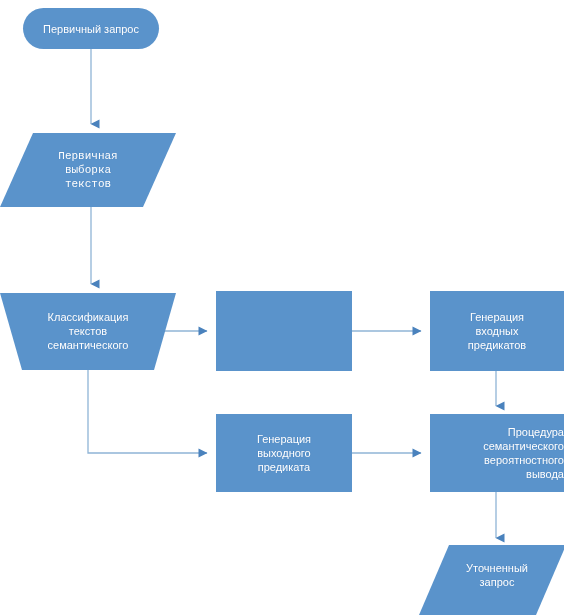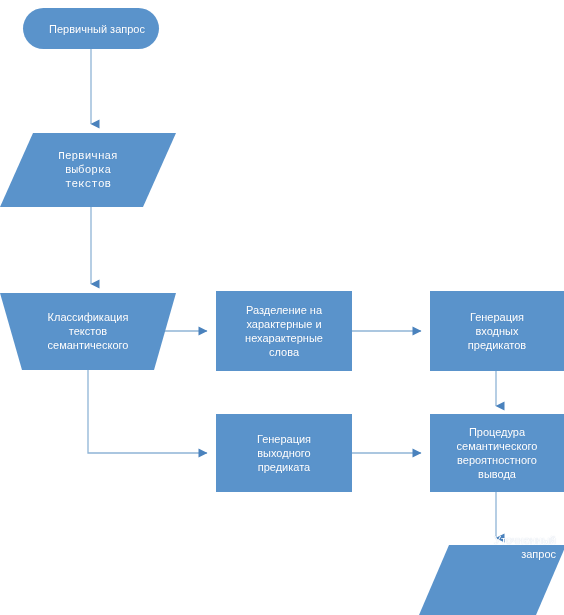--- a/index.html
+++ b/index.html
@@ -96,44 +96,40 @@
       <rect x="430" y="291" width="136" height="80" fill="#5a93cb"></rect>
 
       <rect x="216" y="414" width="136" height="78" fill="#5a93cb"></rect>
 
       <rect x="430" y="414" width="136" height="78" fill="#5a93cb"></rect>
 
       <polygon points="449,545 566,545 536,615 419,615" fill="#5a93cb"></polygon>
     </g>
   </svg>
 
-  <div class="node-label" style="left:23px; top:22px; width:136px;padding-left:6px;">Первичный запрос</div>
+  <div class="node-label" style="left:23px; top:22px; width:136px;">Первичный запрос</div>
 
   <div class="node-label" style="left:24px; top:149px; width:128px;font-family:Liberation Mono, monospace;"><span>Первичная
 выборка
 текстов</span></div>
 
   <div class="node-label" style="left:10px; top:310px; width:156px;"><span>Классификация
 текстов
 семантического</span></div>
 
-  <div class="node-label" style="left:216px; top:303px; width:136px;"><span>Разделение на
-характерные и
-нехарактерные
-слова</span></div>
 
   <div class="node-label" style="left:430px; top:310px; width:134px;"><span>Генерация
 входных
 предикатов</span></div>
 
   <div class="node-label" style="left:216px; top:432px; width:136px;"><span>Генерация
 выходного
 предиката</span></div>
 
-  <div class="node-label" style="left:430px; top:425px; width:134px;"><span>Процедура
+  <div class="node-label" style="left:430px; top:425px; width:134px;text-align:right;"><span>Процедура
 семантического
 вероятностного
 вывода</span></div>
 
-  <div class="node-label" style="left:438px; top:533px; width:118px;text-align:right;"><span>Уточненный
+  <div class="node-label" style="left:438px; top:561px; width:118px;"><span>Уточненный
 запрос</span></div>
 
 </div>
 
 </body></html>

